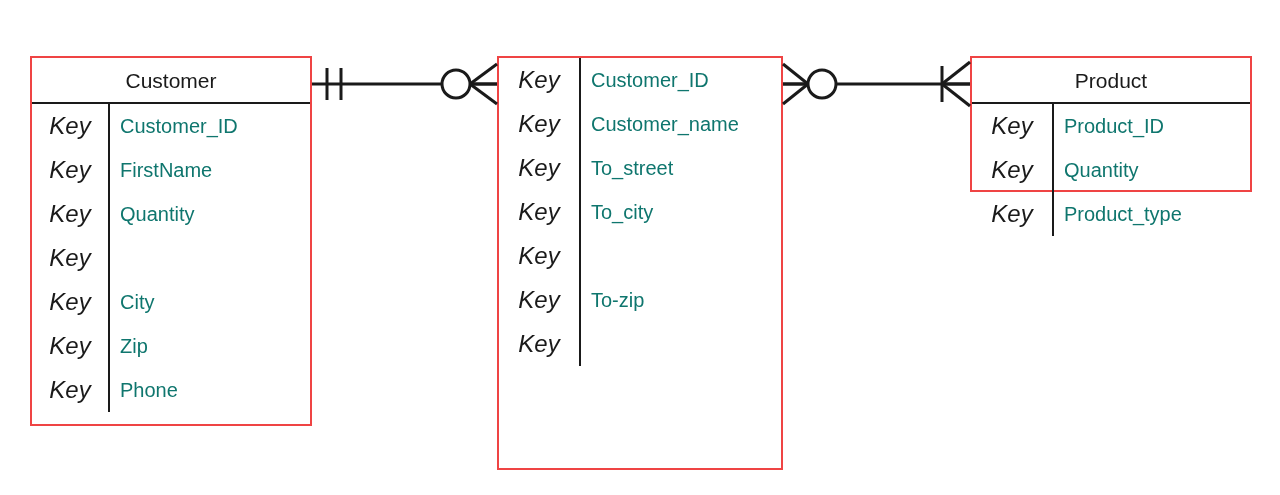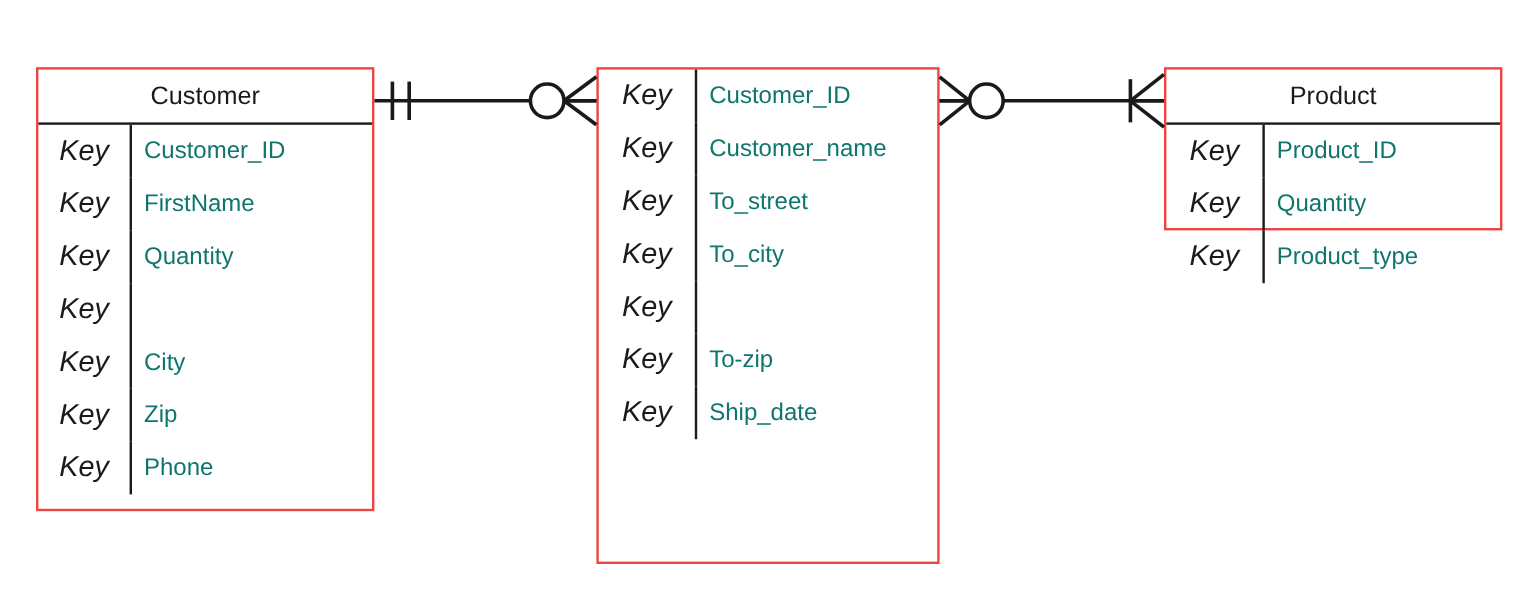--- a/index.html
+++ b/index.html
@@ -131,21 +131,20 @@
     </div>
     <div class="attr-row">
       <span class="attr-key" style="width:82px;">Key</span>
     </div>
     <div class="attr-row">
       <span class="attr-key" style="width:82px;">Key</span>
       <span class="attr-name">To-zip</span>
     </div>
     <div class="attr-row">
       <span class="attr-key" style="width:82px;">Key</span>
-      <span class="attr-name">Ship_date</span>
     </div>
   </div>
 
   <div class="entity" style="left:970px; top:56px; width:282px; height:136px;">
     <div class="entity-title">Product</div>
 
     <div class="attr-row">
       <span class="attr-key" style="width:82px;">Key</span>
       <span class="attr-name">Product_ID</span>
     </div>

